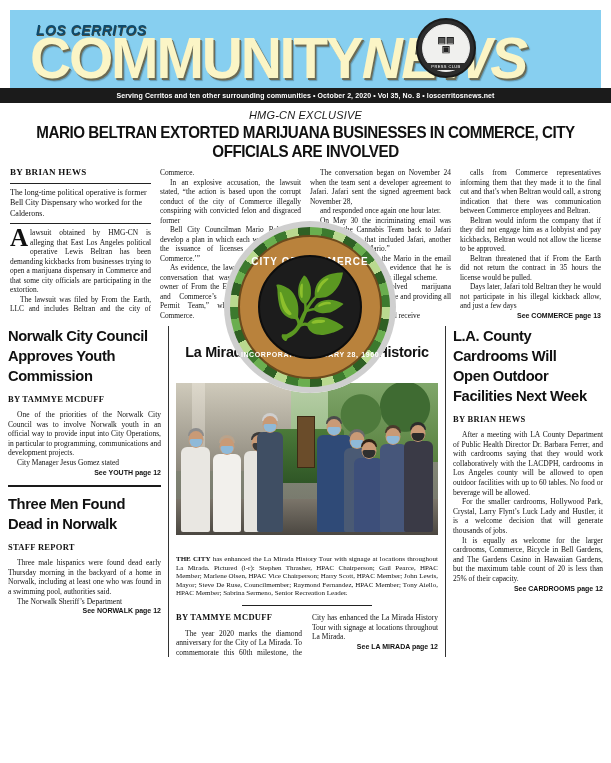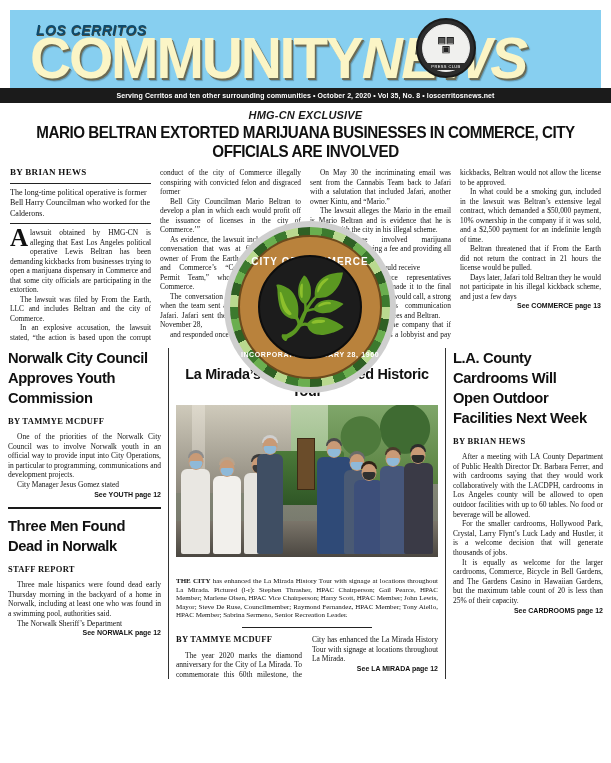--- a/index.html
+++ b/index.html
@@ -116,21 +116,21 @@
     letter-spacing: .1px;
     padding: 4px 0 4px;
     margin-top: 0;
   }
 
   
   .exclusive-kicker {
     text-align: center;
     font-family: "Liberation Sans", sans-serif;
     font-style: italic;
-    font-weight: bold;
+    font-weight: normal;
     font-size: 11px;
     letter-spacing: .2px;
     margin: 6px 8px 2px;
     color: #1a1a1a;
   }
   .lead-headline {
     text-align: center;
     font-family: "Liberation Sans", sans-serif;
     font-weight: bold;
     font-size: 16.5px;
@@ -412,42 +412,41 @@
       <div class="seal-text-bottom">INCORPORATED JANUARY 28, 1960</div>
     </div>
     <div class="seal-inner">
       <div class="seal-leaf">🌿</div>
     </div>
   </div>
 
   <div class="lead-cols">
     <div class="byline">BY BRIAN HEWS</div>
     <div class="deck-rule"></div>
-    <div class="deck">The long-time political operative is former Bell Harry Councilman who worked for the Calderons.</div>
+    <div class="deck">The long-time political operative is former Bell City Dispensary who worked for the Calderons.</div>
     <div class="deck-rule"></div>
 
     <p class="dropcap-p noindent">A lawsuit obtained by HMG-CN is alleging that East Los Angeles political operative Lewis Beltran has been demanding kickbacks from businesses trying to open a marijuana dispensary in Commerce and that some city officials are participating in the extortion.</p>
     <p>The lawsuit was filed by From the Earth, LLC and includes Beltran and the city of Commerce.</p>
     <p>In an explosive accusation, the lawsuit stated, “the action is based upon the corrupt conduct of the city of Commerce illegally conspiring with convicted felon and disgraced former</p>
 
     <p>Bell City Councilman Mario Beltran to develop a plan in which each would profit off the issuance of licenses in the city of Commerce.’”</p>
     <p>As evidence, the lawsuit included an email conversation that was at first between the owner of From the Earth, LLC, Arion Jafari, and Commerce’s “Commercial Cannabis Permit Team,” who are employees of Commerce.</p>
     <p>The conversation began on November 24 when the team sent a developer agreement to Jafari. Jafari sent the signed agreement back November 28,</p>
 
     <p>and responded once again one hour later.</p>
     <p>On May 30 the incriminating email was sent from the Cannabis Team back to Jafari with a salutation that included Jafari, another owner Kintu, and “Mario.”</p>
     <p>The lawsuit alleges the Mario in the email is Mario Beltran and is evidence that he is working with the city in his illegal scheme.</p>
     <p>The scheme involved marijuana dispensaries first paying a fee and providing all necessary information.</p>
     <p>Dispensary owners would receive</p>
 
     <p>calls from Commerce representatives informing them that they made it to the final cut and that’s when Beltran would call, a strong indication that there was communication between Commerce employees and Beltran.</p>
     <p>Beltran would inform the company that if they did not engage him as a lobbyist and pay kickbacks, Beltran would not allow the license to be approved.</p>
-    <p>In what could be a smoking gun, included in the lawsuit was Beltran’s extensive legal contract, which demanded a $50,000 payment, 10% ownership in the company if it was sold, and a $2,500 payment for an indefinite length of time.</p>
-    <p>Beltran threatened that if From the Earth did not return the contract in 21 hours the license would be pulled.</p>
-    <p>Days later, Jafari told Beltran they he would not participate in his illegal kickback scheme, and just a few days</p>
+    <p>Beltran threatened that if From the Earth did not return the contract in 35 hours the license would be pulled.</p>
+    <p>Days later, Jafari told Beltran they he would not participate in his illegal kickback allow, and just a few days</p>
     <p class="seecont">See COMMERCE page 13</p>
   </div>
 </div>
 
 <div class="lower">
 
   <div class="panel-left">
     <div class="hd-left">Norwalk City Council Approves Youth Commission</div>
     <div class="subbyline">BY TAMMYE MCDUFF</div>
     <div class="body-sm">

